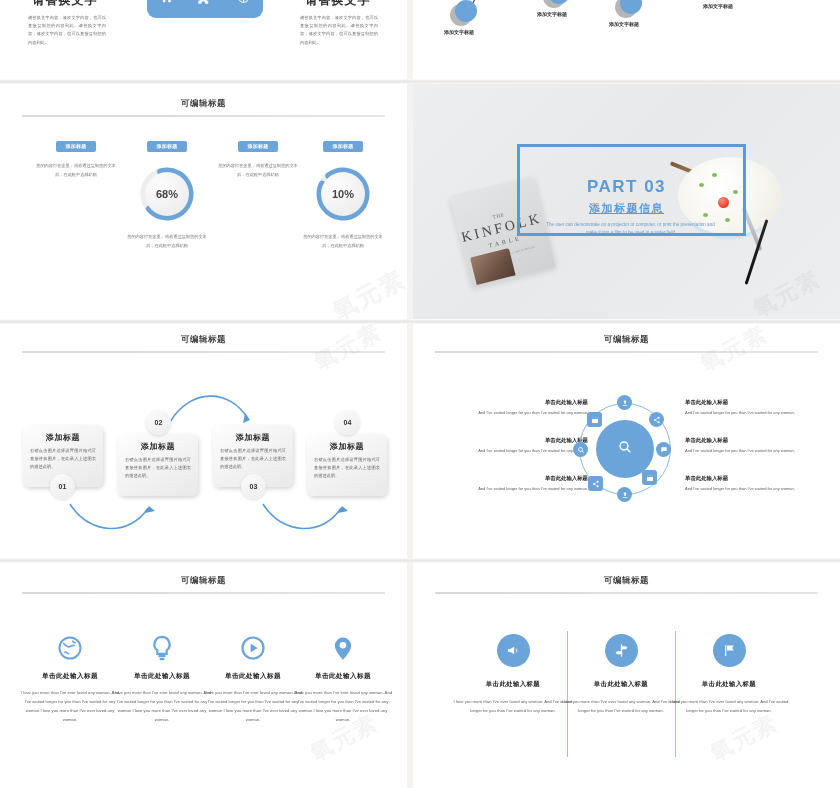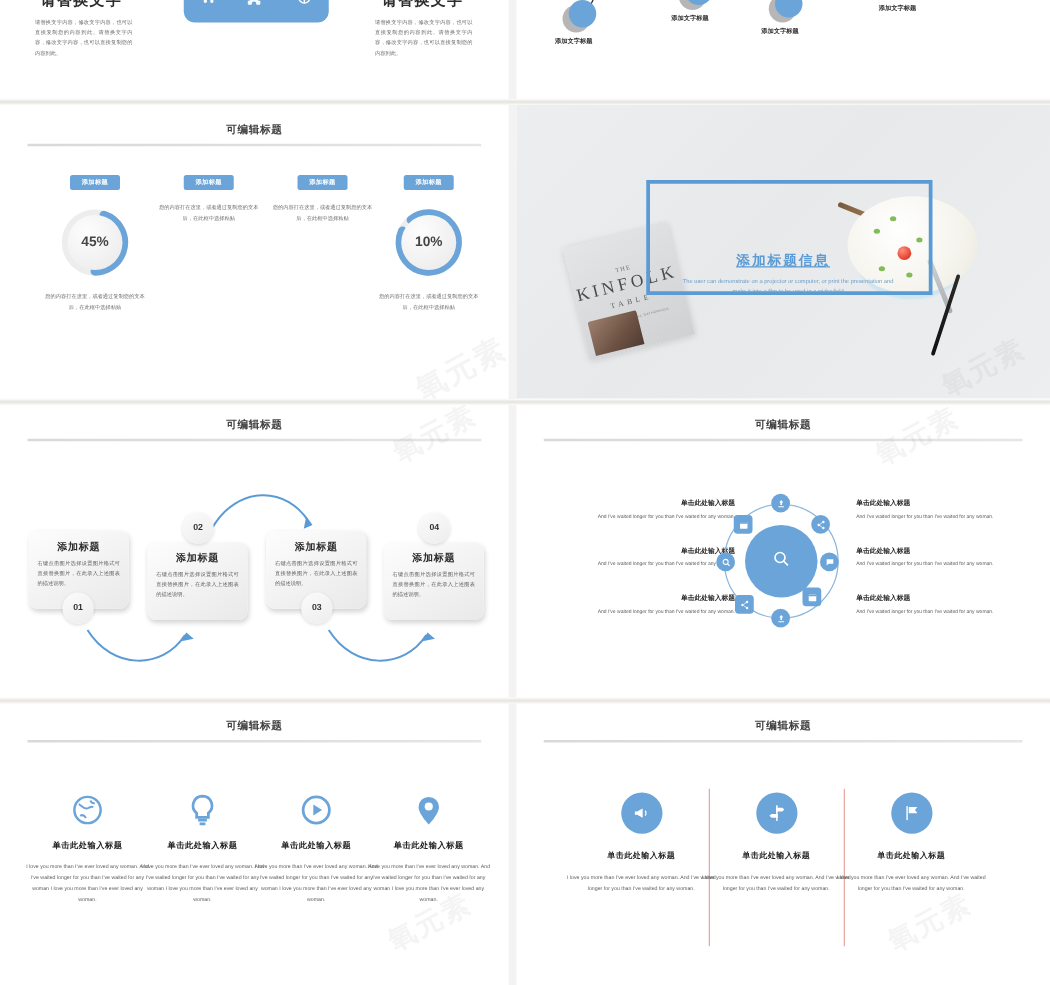--- a/index.html
+++ b/index.html
@@ -301,32 +301,32 @@
   </div>
 
   <div class="slide-sep-h" style="top:79px;"></div>
 
   <div class="slide" style="left:0;top:84px;width:407px;height:235px;">
     <div class="s-title" style="top:14px;">可编辑标题</div>
     <div class="s-rule" style="left:22px;right:22px;top:31px;"></div>
 
     <div class="donut-col" style="left:33px;top:50px;">
       <div class="d-tag">添加标题</div>
+      <div class="d-desc">您的内容打在这里，或者通过复制您的文本后，在此框中选择粘贴</div>
+    </div>
+
+    <div class="donut-col" style="left:124px;top:50px;">
+      <div class="d-tag">添加标题</div>
       <div class="d-ring">
         <svg viewBox="0 0 58 58">
           <circle cx="29" cy="29" r="23" fill="none" stroke="#ededed" stroke-width="7"></circle>
-          <circle cx="29" cy="29" r="23" fill="none" stroke="#6ba4d8" stroke-width="7" stroke-linecap="round" stroke-dasharray="65 80" transform="rotate(-72 29 29)"></circle>
-        </svg>
-        <div class="inner">45%</div>
-      </div>
-      <div class="d-desc">您的内容打在这里，或者通过复制您的文本后，在此框中选择粘贴</div>
-    </div>
-
-    <div class="donut-col" style="left:124px;top:50px;">
-      <div class="d-tag">添加标题</div>
+          <circle cx="29" cy="29" r="23" fill="none" stroke="#6ba4d8" stroke-width="7" stroke-linecap="round" stroke-dasharray="98 47" transform="rotate(-106 29 29)"></circle>
+        </svg>
+        <div class="inner">68%</div>
+      </div>
       <div class="d-desc">您的内容打在这里，或者通过复制您的文本后，在此框中选择粘贴</div>
     </div>
 
     <div class="donut-col" style="left:215px;top:50px;">
       <div class="d-tag">添加标题</div>
       <div class="d-desc">您的内容打在这里，或者通过复制您的文本后，在此框中选择粘贴</div>
     </div>
 
     <div class="donut-col" style="left:300px;top:50px;">
       <div class="d-tag">添加标题</div>
@@ -358,20 +358,21 @@
       <div class="pea" style="left:70%;top:38%;"></div>
       <div class="pea" style="left:75%;top:45%;"></div>
       <div class="pea" style="left:73%;top:57%;"></div>
       <div class="pea" style="left:68%;top:55%;"></div>
       <div class="tomato"></div>
       <div class="spoon"></div>
       <div class="straw"></div>
     </div>
 
     <div class="part-box" style="left:104px;top:60px;width:229px;height:92px;"></div>
+    <div class="part-title" style="top:93px;">PART 03</div>
     <div class="part-sub" style="top:117px;text-decoration:underline;">添加标题信息</div>
     <div class="part-desc" style="left:130px;width:175px;top:137px;">The user can demonstrate on a projector or computer, or print the presentation and make it into a film to be used in a wider field</div>
 
     <div class="wm" style="left:338px;top:195px;font-size:22px;">氧元素</div>
   </div>
 
   <div class="slide-sep-h" style="top:319px;"></div>
 
   <div class="slide" style="left:0;top:324px;width:407px;height:234px;">
     <div class="s-title" style="top:10px;">可编辑标题</div>

